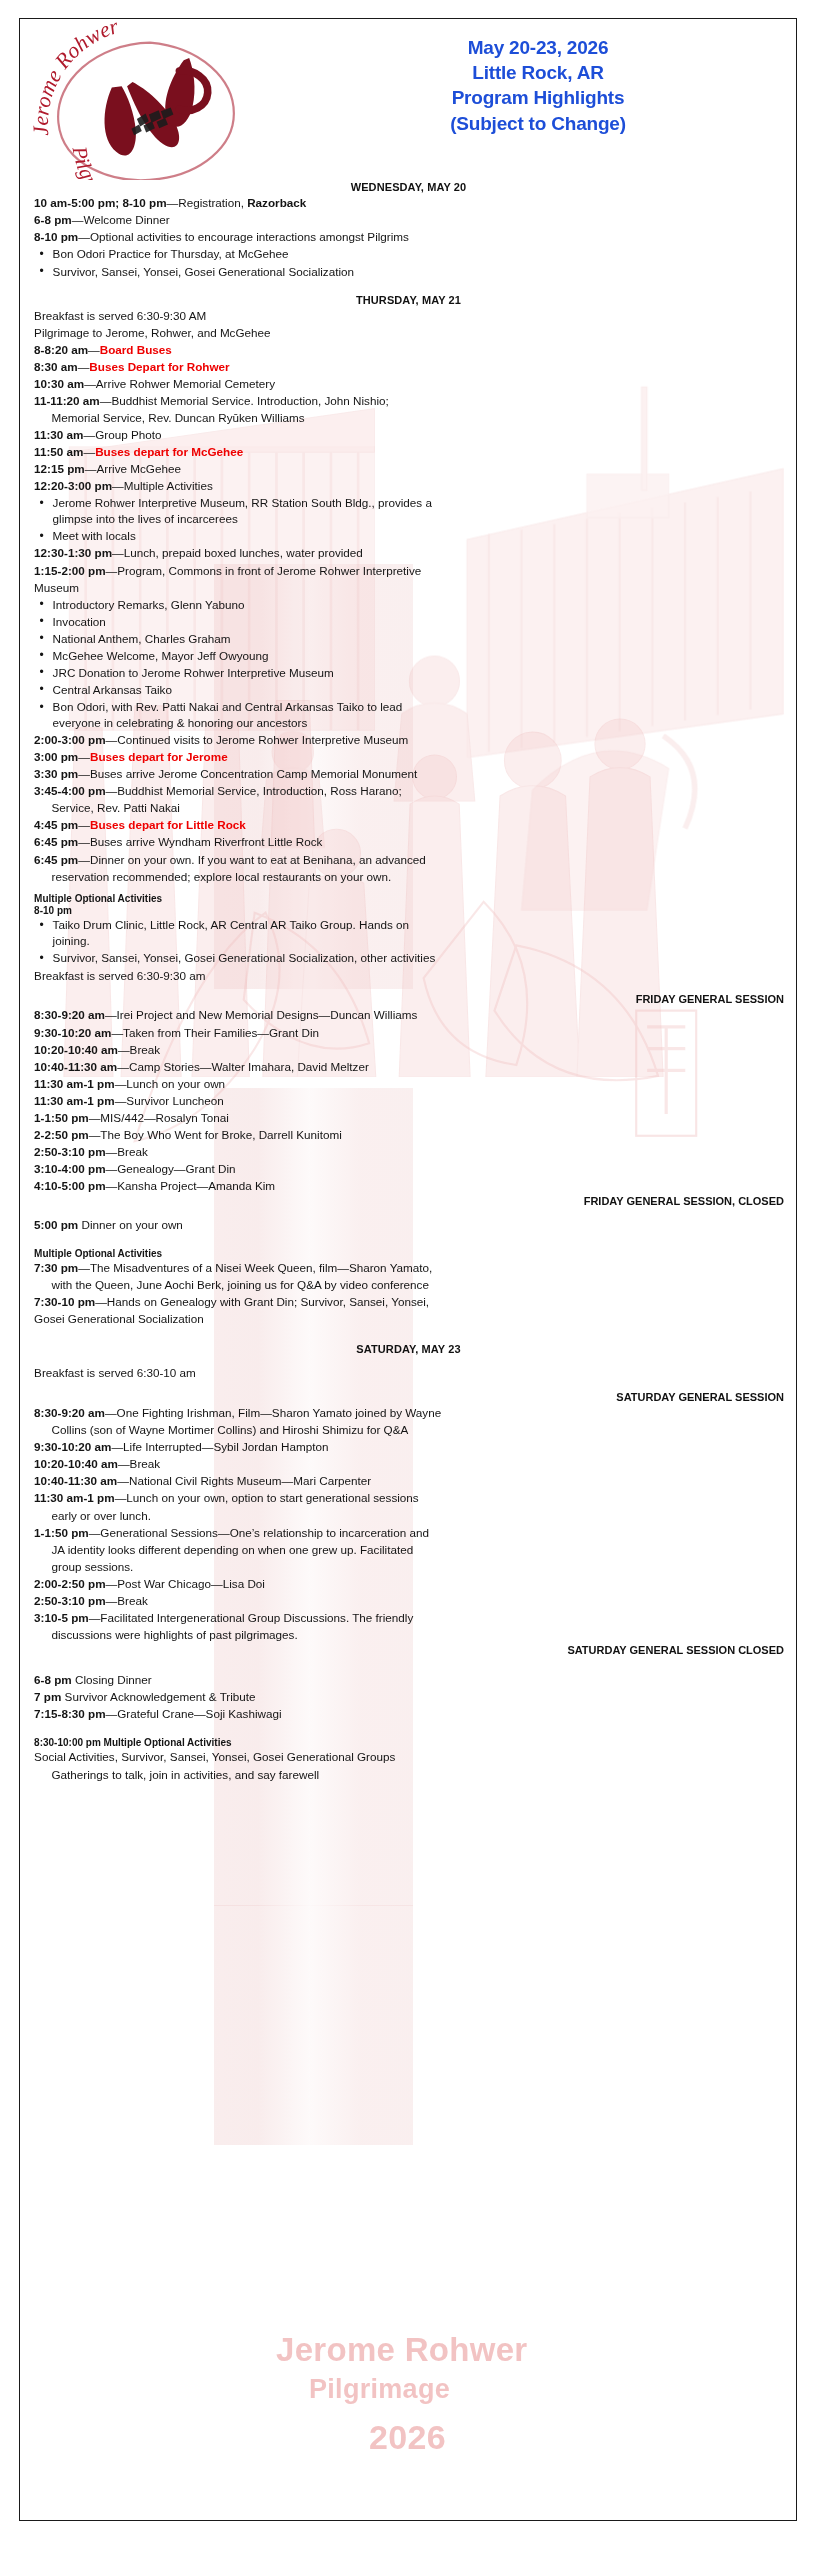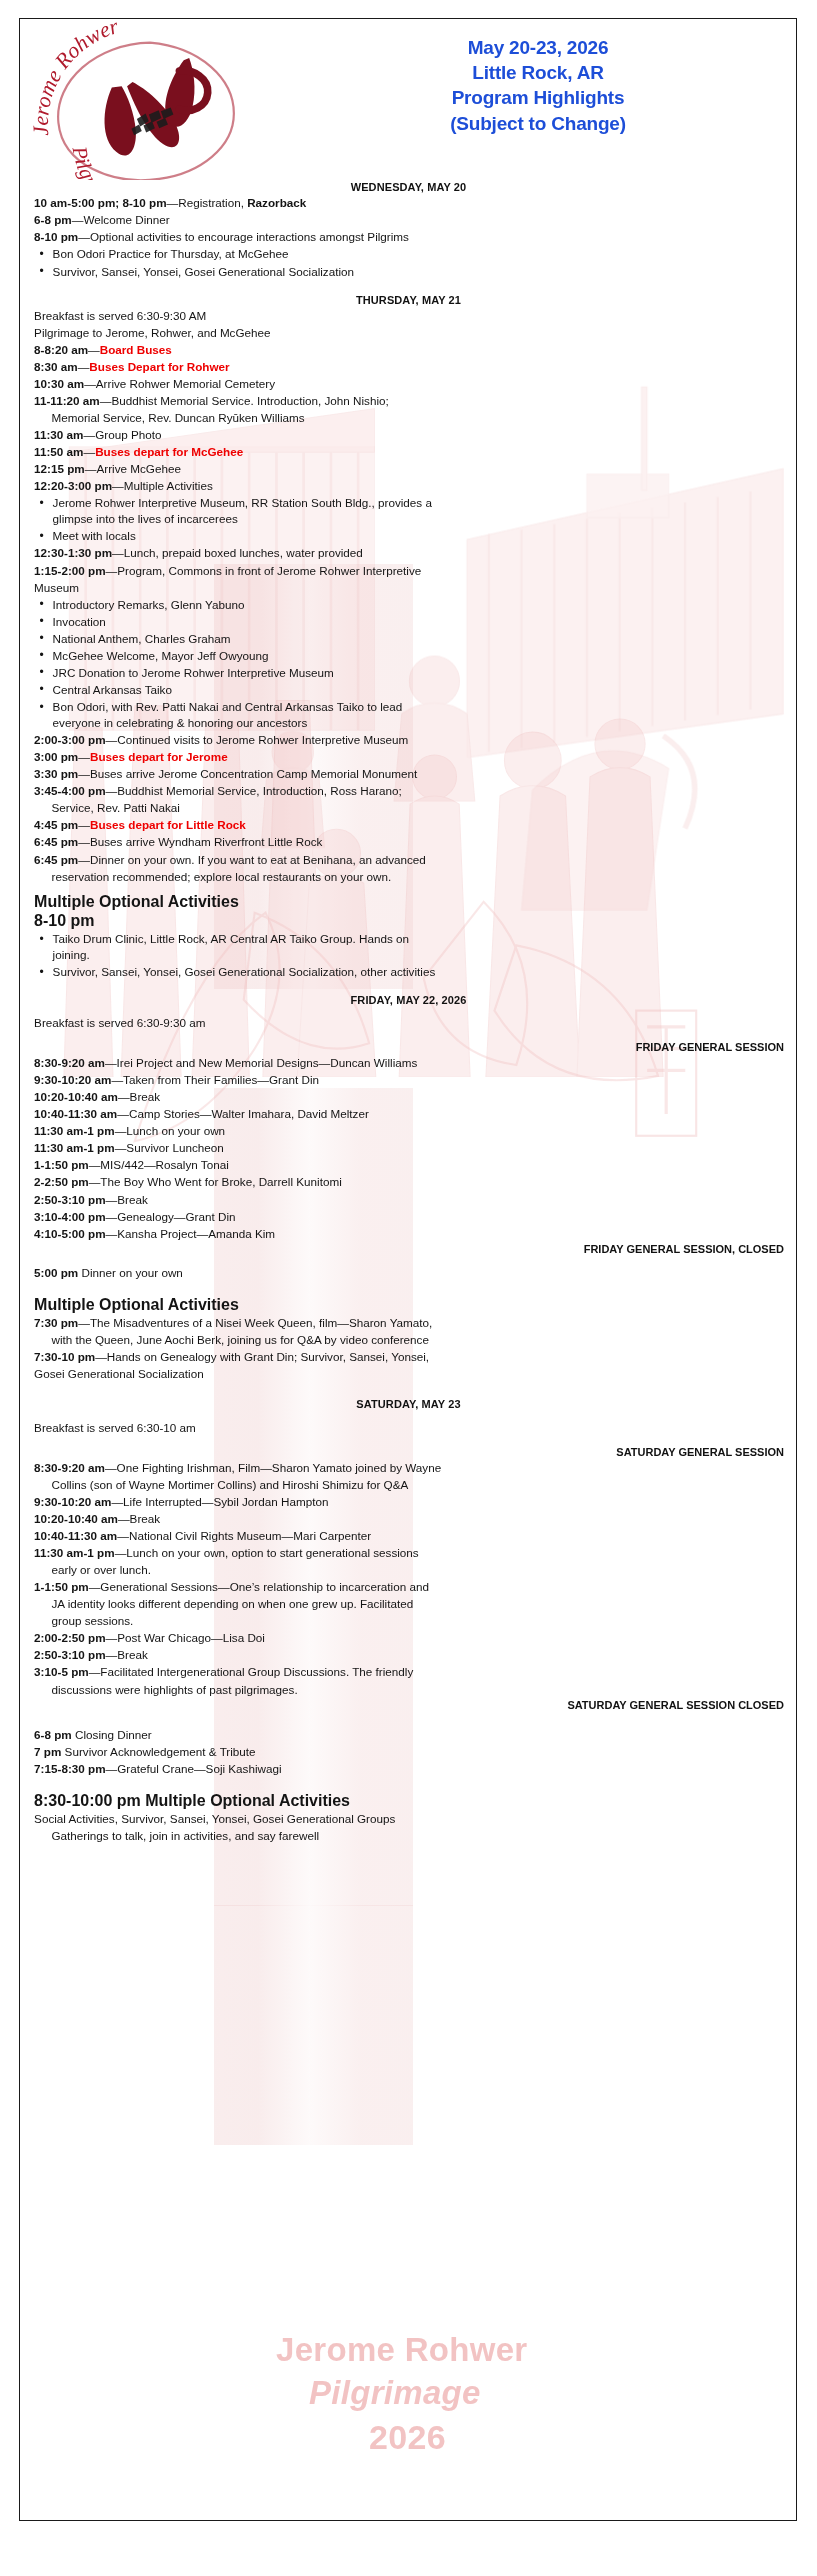--- a/index.html
+++ b/index.html
@@ -137,21 +137,21 @@
     content: "\2022";
     position: absolute;
     left: 6.5px;
     top: -0.5px;
     font-size: 12px;
     color: #141414;
   }
   .bullet .ind { display: block; }
 
   .subhead {
-    font-size: 16px;
+    font-size: 10px;
     font-weight: bold;
     color: #141414;
     margin: 0 0 1.1px 0;
     padding-left: 1.1px;
   }
   .gap-sm { height: 7.6px; }
   .gap-md { height: 14px; }
   .center-head {
     text-align: right;
     font-weight: bold;
@@ -222,21 +222,21 @@
         <path d="M60 480 q100 -320 240 -420 q60 120 -20 250 q-90 140 -220 170Z"></path>
         <path d="M280 60 q160 60 210 240 q-120 40 -230 -80Z"></path>
         <path d="M700 40 q120 120 60 300 q-140 -20 -170 -160Z"></path>
         <path d="M760 120 q200 40 260 240 q-200 40 -300 -120Z"></path>
         <rect x="980" y="240" width="110" height="230" stroke="#eeb4b4"></rect>
         <path d="M1000 270 l70 0 M1000 310 l70 0 M1000 350 l70 0 M1035 270 l0 160" stroke-width="6"></path>
       </g>
     </svg>
 
     <div class="wm-logo-text" style="left:256px;top:2312px;font-size:33px;">Jerome Rohwer</div>
-    <div class="wm-logo-text" style="left:289px;top:2355px;font-size:33px;font-style:italic;">Pilgrimage</div>
+    <div class="wm-logo-text" style="left:289px;top:2355px;font-size:27px;">Pilgrimage</div>
     <div class="wm-logo-text" style="left:349px;top:2399px;font-size:34px;">2026</div>
   </div>
 
   <div id="content">
 
     <div class="header">
 
       <div class="logo-wrap">
         <svg viewBox="0 0 500 290" style="width:273px;height:158px;">
           <defs>
@@ -385,21 +385,20 @@
       <div class="subhead">Multiple Optional Activities</div>
       <div class="subhead">8-10 pm</div>
       <div class="bullet">
         <span>Taiko Drum Clinic, Little Rock, AR Central AR Taiko Group.  Hands on</span>
         <span class="ind">joining.</span>
       </div>
       <div class="bullet">Survivor, Sansei, Yonsei, Gosei Generational Socialization, other activities</div>
     </div>
 
     <div class="sect">
-      <div class="day-head spaced-both">FRIDAY, MAY 22, 2026</div>
       <div class="line">Breakfast is served 6:30-9:30 am</div>
       <div class="gap-sm"></div>
       <div class="center-head">FRIDAY GENERAL SESSION</div>
 
       <div class="line"><b>8:30-9:20 am</b><span>—</span><span>Irei Project and New Memorial Designs—Duncan Williams</span></div>
       <div class="line"><b>9:30-10:20 am</b><span>—</span><span>Taken from Their Families—Grant Din</span></div>
       <div class="line"><b>10:20-10:40 am</b><span>—</span><span>Break</span></div>
       <div class="line"><b>10:40-11:30 am</b><span>—</span><span>Camp Stories—Walter Imahara, David Meltzer</span></div>
       <div class="line"><b>11:30 am-1 pm</b><span>—</span><span>Lunch on your own</span></div>
       <div class="line"><b>11:30 am-1 pm</b><span>—</span><span>Survivor Luncheon</span></div>

